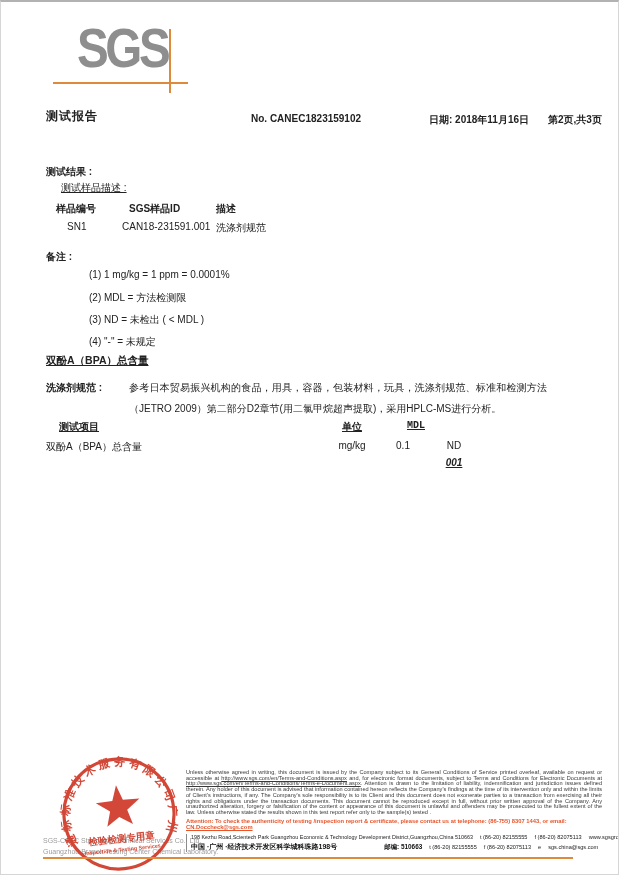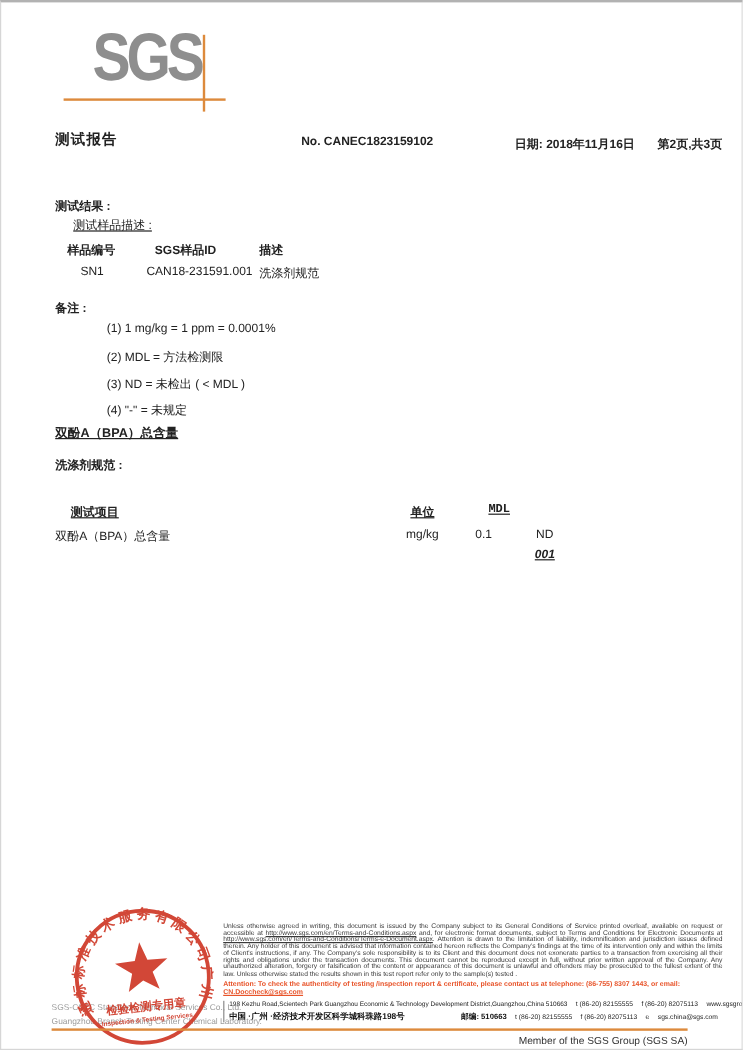--- a/index.html
+++ b/index.html
@@ -92,20 +92,21 @@
   </div>
 
   <div class="abs remarks-label">备注 :</div>
   <div class="abs remark r0">(1) 1 mg/kg = 1 ppm = 0.0001%</div>
   <div class="abs remark r1">(2) MDL = 方法检测限</div>
   <div class="abs remark r2">(3) ND = 未检出 ( &lt; MDL )</div>
   <div class="abs remark r3">(4) "-" = 未规定</div>
 
   <div class="abs bpa-title">双酚A（BPA）总含量</div>
   <div class="abs method-label">洗涤剂规范 :</div>
+  <div class="abs method-text">参考日本贸易振兴机构的食品，用具，容器，包装材料，玩具，洗涤剂规范、标准和检测方法（JETRO 2009）第二部分D2章节(用二氯甲烷超声提取)，采用HPLC-MS进行分析。</div>
 
   <div>
     <div class="abs rt-head rt-item-h">测试项目</div>
     <div class="abs rt-head rt-unit-h">单位</div>
     <div class="abs rt-head rt-mdl-h">MDL</div>
     <div class="abs rt-head rt-val-h">001</div>
     <div class="abs rt-cell rt-item">双酚A（BPA）总含量</div>
     <div class="abs rt-cell rt-unit">mg/kg</div>
     <div class="abs rt-cell rt-mdl">0.1</div>
     <div class="abs rt-cell rt-val">ND</div>
@@ -142,15 +143,14 @@
     <path id="ringArc" d="M 16,86 A 50,50 0 1 1 102,86" fill="none"></path>
     <text font-size="11.5" fill="#cf3a28" font-weight="bold" letter-spacing="3.2">
       <textPath href="#ringArc" startOffset="2">通标标准技术服务有限公司广州分公司</textPath>
     </text>
     <polygon fill="#cf3a28" points="59,30 64.3,45.3 80.9,45.8 67.6,55.6 71.9,70.4 59,62 46.1,70.4 50.4,55.6 37.1,45.8 53.7,45.3"></polygon>
     <text x="59" y="87" text-anchor="middle" font-size="9.5" font-weight="bold" fill="#cf3a28">检验检测专用章</text>
     <text x="59" y="96.5" text-anchor="middle" font-size="5.4" font-weight="bold" fill="#cf3a28">Inspection &amp; Testing Services</text>
   </svg>
 
   <div class="abs footer-rule"></div>
-  <div class="abs member">Member of the SGS Group (SGS SA)</div>
 
 </div>
 
 </body></html>

